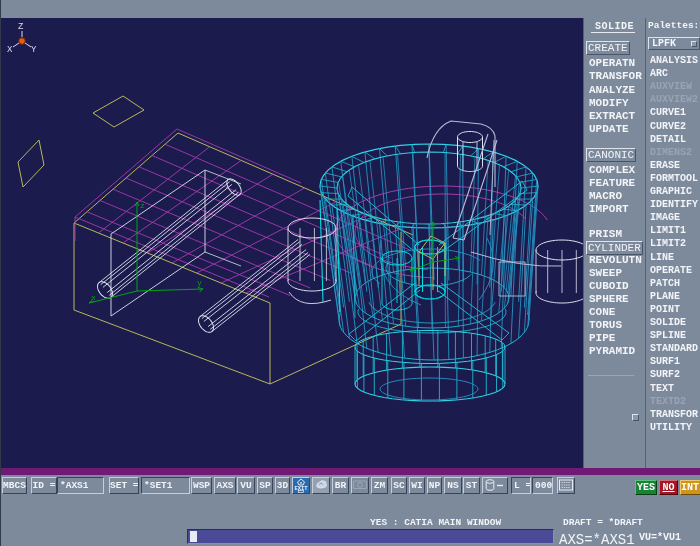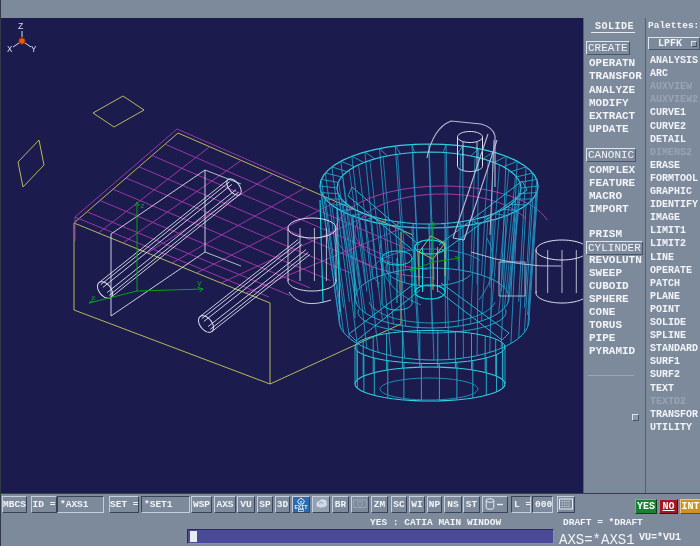--- a/index.html
+++ b/index.html
@@ -23,44 +23,44 @@
 .sbox { position:absolute; left:2px; color:#f2f4f8; font-size:11px; font-weight:normal; white-space:nowrap;
   border:1px solid #dde4ec; border-right-color:#49536a; border-bottom-color:#49536a; padding:0 1px; }
 #solpan .sep2 { position:absolute; top:357px; left:4px; width:46px; border-top:1px solid #9aa6b4; }
 #solpan .grip { position:absolute; top:396px; left:48px; width:7px; height:7px; background:#8b98aa;
   border:1px solid #dde4ec; border-right-color:#49536a; border-bottom-color:#49536a; }
 #palpan { position:absolute; left:644px; top:18px; width:56px; height:489px;
   background:#7d8a9c; border-left:1px solid #556072; }
 #palpan .hdr { position:absolute; top:2px; left:2px; color:#f2f4f8; font-size:9.5px; font-weight:bold; }
 #lpfk { position:absolute; top:19px; left:2px; width:52px; height:13px; background:#7d8a9c;
   border:1px solid #dde4ec; border-right-color:#49536a; border-bottom-color:#49536a;
-  color:#f2f4f8; font-size:10px; font-weight:bold; padding-left:9px; }
+  color:#f2f4f8; font-size:10px; font-weight:bold; padding-left:3px; }
 #lpfk span { position:absolute; right:2px; top:3px; width:6px; height:6px; background:#8b98aa;
   border:1px solid #dde4ec; border-right-color:#49536a; border-bottom-color:#49536a; }
 .pit { position:absolute; left:4px; color:#f2f4f8; font-size:10px; font-weight:bold; white-space:nowrap; }
 .pit.dis { color:#98a4b4; }
 
-#toolrow { position:absolute; left:0; top:493px; width:700px; height:53px; background:#7d8a9c;
-  border-top:1px solid #701a75; }
+#toolrow { position:absolute; left:0; top:468px; width:700px; height:53px; background:#7d8a9c;
+  border-top:7px solid #701a75; }
 .tb { position:absolute; top:2px; height:17px; background:#7d8a9c; color:#f2f4f8;
   font-size:9.5px; font-weight:bold; text-align:center; line-height:15px; white-space:nowrap; overflow:hidden;
   border:1px solid #c6cedc; border-right-color:#39445a; border-bottom-color:#39445a; }
 .tf { position:absolute; top:2px; height:17px; background:#7d8a9c; color:#f2f4f8;
   font-size:9.5px; font-weight:bold; text-align:left; padding-left:2px; line-height:15px; white-space:nowrap; overflow:hidden;
   border:1px solid #39445a; border-right-color:#c6cedc; border-bottom-color:#c6cedc; }
 .xb { background:#2a6cb0; }
 #yes { position:absolute; left:634px; top:5px; width:22px; height:15px; background:#178233;
   border:1px solid #5fc27a; border-right-color:#073f15; border-bottom-color:#073f15;
   color:#fff; font-size:10px; font-weight:bold; text-align:center; line-height:14px; }
 #no  { position:absolute; left:658px; top:5px; width:19px; height:15px; background:#a41526;
   border:1px solid #d46a74; border-right-color:#4d060c; border-bottom-color:#4d060c;
   color:#fff; font-size:10px; font-weight:bold; text-align:center; line-height:14px;text-decoration:underline; }
 #int { position:absolute; left:679px; top:5px; width:21px; height:15px; background:#cf941c;
   border:1px solid #ecc674; border-right-color:#6b4a06; border-bottom-color:#6b4a06;
-  color:#fff; font-size:10px; font-weight:bold; text-align:center; line-height:14px; }
+  color:#fff; font-size:10px; font-weight:bold; line-height:14px; }
 #msg { position:absolute; left:0; top:514px; width:700px; height:14px; color:#f2f4f8;
   font-size:9.5px; font-weight:bold; }
 #msg .m1 { position:absolute; left:183px; top:3px; }
 #msg .m2 { position:absolute; left:369px; top:3px; }
 #msg .m3 { position:absolute; left:562px; top:3px; }
 #inp { position:absolute; left:186px; top:529px; width:367px; height:15px; background:#4a4a96;
   border:1px solid #2a2a60; border-right-color:#8a8ac6; border-bottom-color:#8a8ac6; }
 #inp span { position:absolute; left:2px; top:1px; width:7px; height:11px; background:#e8ecf4; }
 #l2a { position:absolute; left:558px; top:532px; color:#f2f4f8; font-size:14px; font-weight:normal; }
 #l2b { position:absolute; left:638px; top:532px; color:#f2f4f8; font-size:10px; font-weight:bold; }

